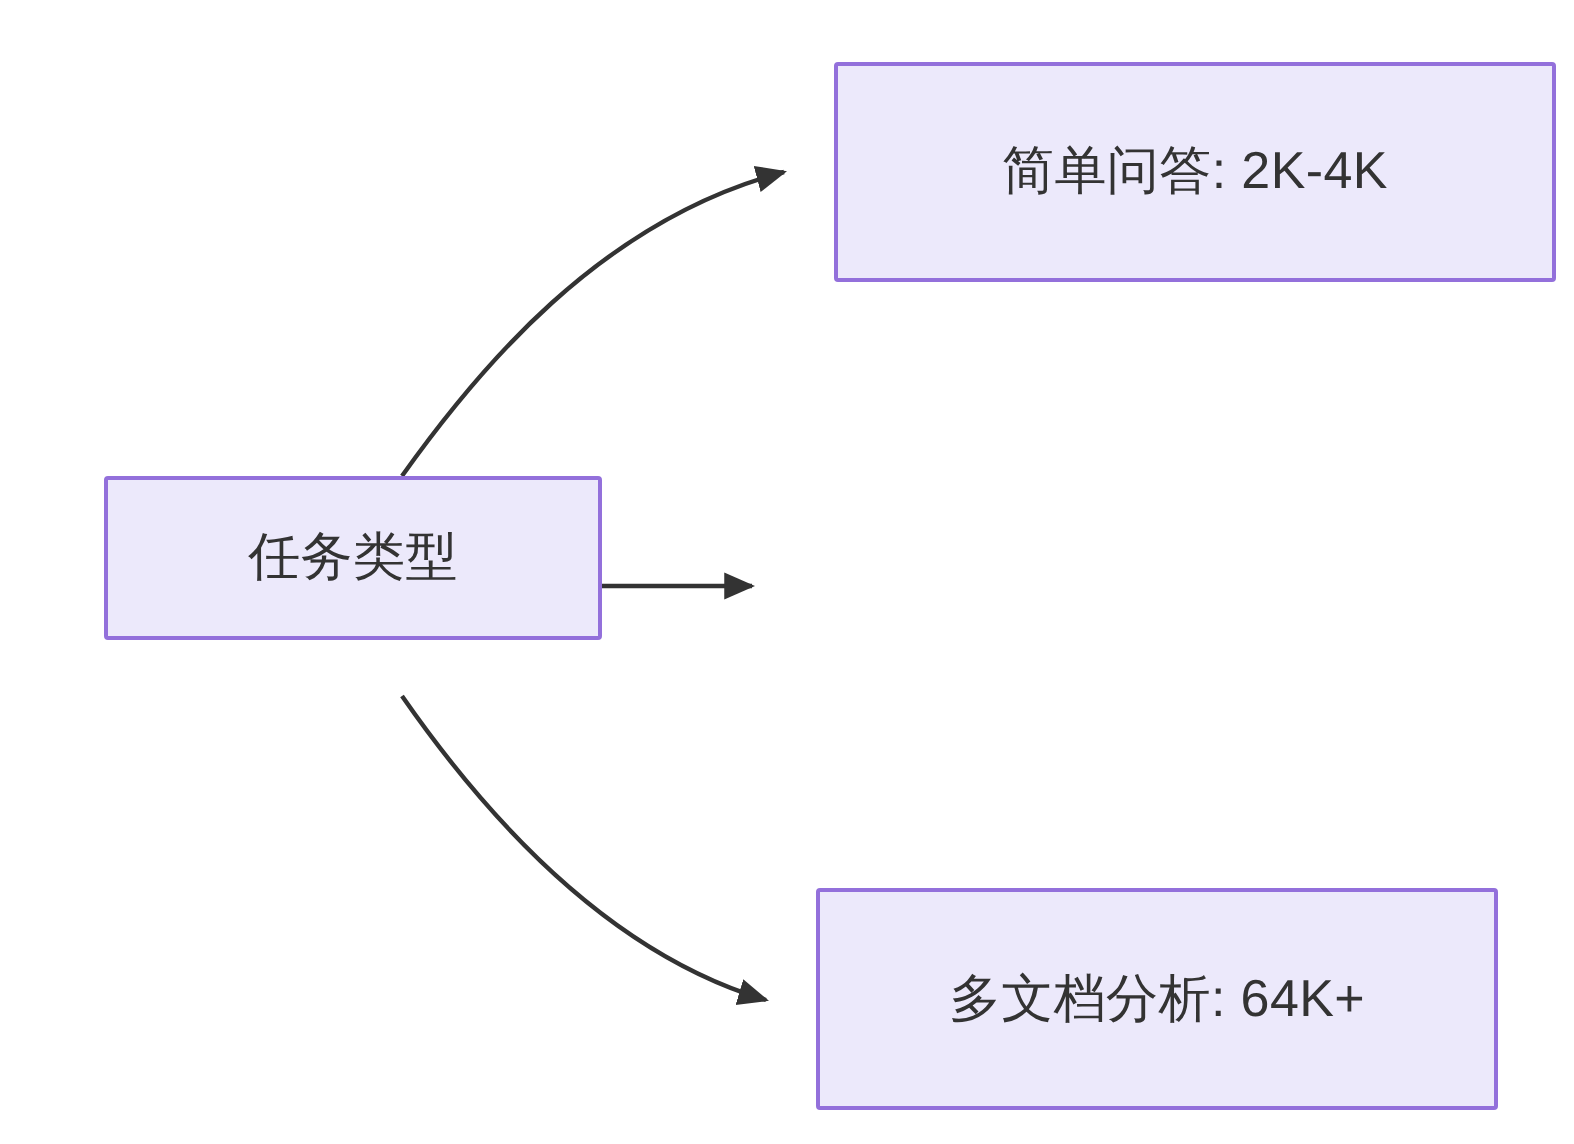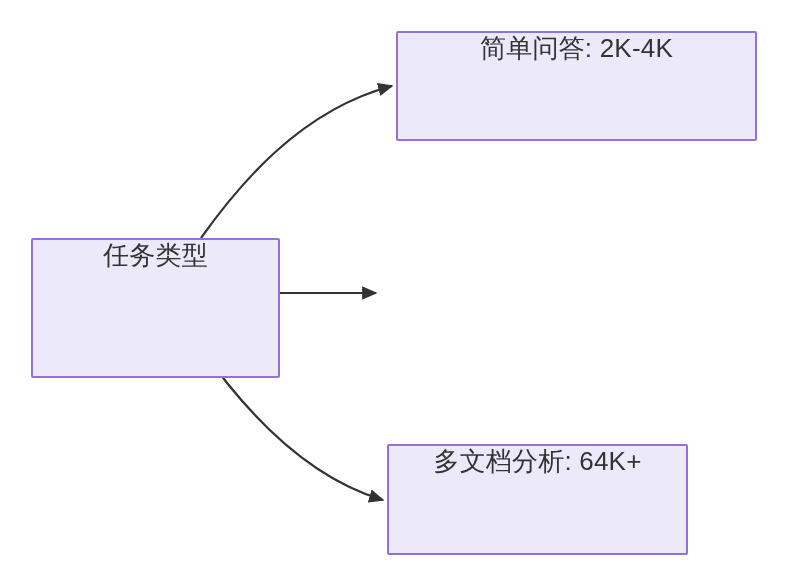--- a/index.html
+++ b/index.html
@@ -25,54 +25,56 @@
     height: 572px;
     pointer-events: none;
   }
   .node {
     position: absolute;
     box-sizing: border-box;
     background: #ece9fb;
     border: 2px solid #9370db;
     border-radius: 2px;
     display: flex;
+    align-items: center;
     justify-content: center;
     text-align: center;
+    margin-left: 21px;
   }
   .node-label {
     color: #333333;
     font-size: 26px;
     line-height: 1.2;
     letter-spacing: 0.2px;
     white-space: nowrap;
   }
   
   #node-root {
     left: 31px;
     top: 238px;
     width: 249px;
-    height: 140px;
+    height: 82px;
   }
   
   #node-child-0 {
     left: 396px;
     top: 31px;
     width: 361px;
     height: 110px;
   }
   #node-child-1 {
     left: 380px;
     top: 237px;
     width: 390px;
     height: 111px;
   }
   #node-child-2 {
     left: 387px;
     top: 444px;
-    width: 301px;
+    width: 341px;
     height: 111px;
   }
   .edge-path {
     fill: none;
     stroke: #333333;
     stroke-width: 2.2;
   }
   .arrow-head {
     fill: #333333;
   }

